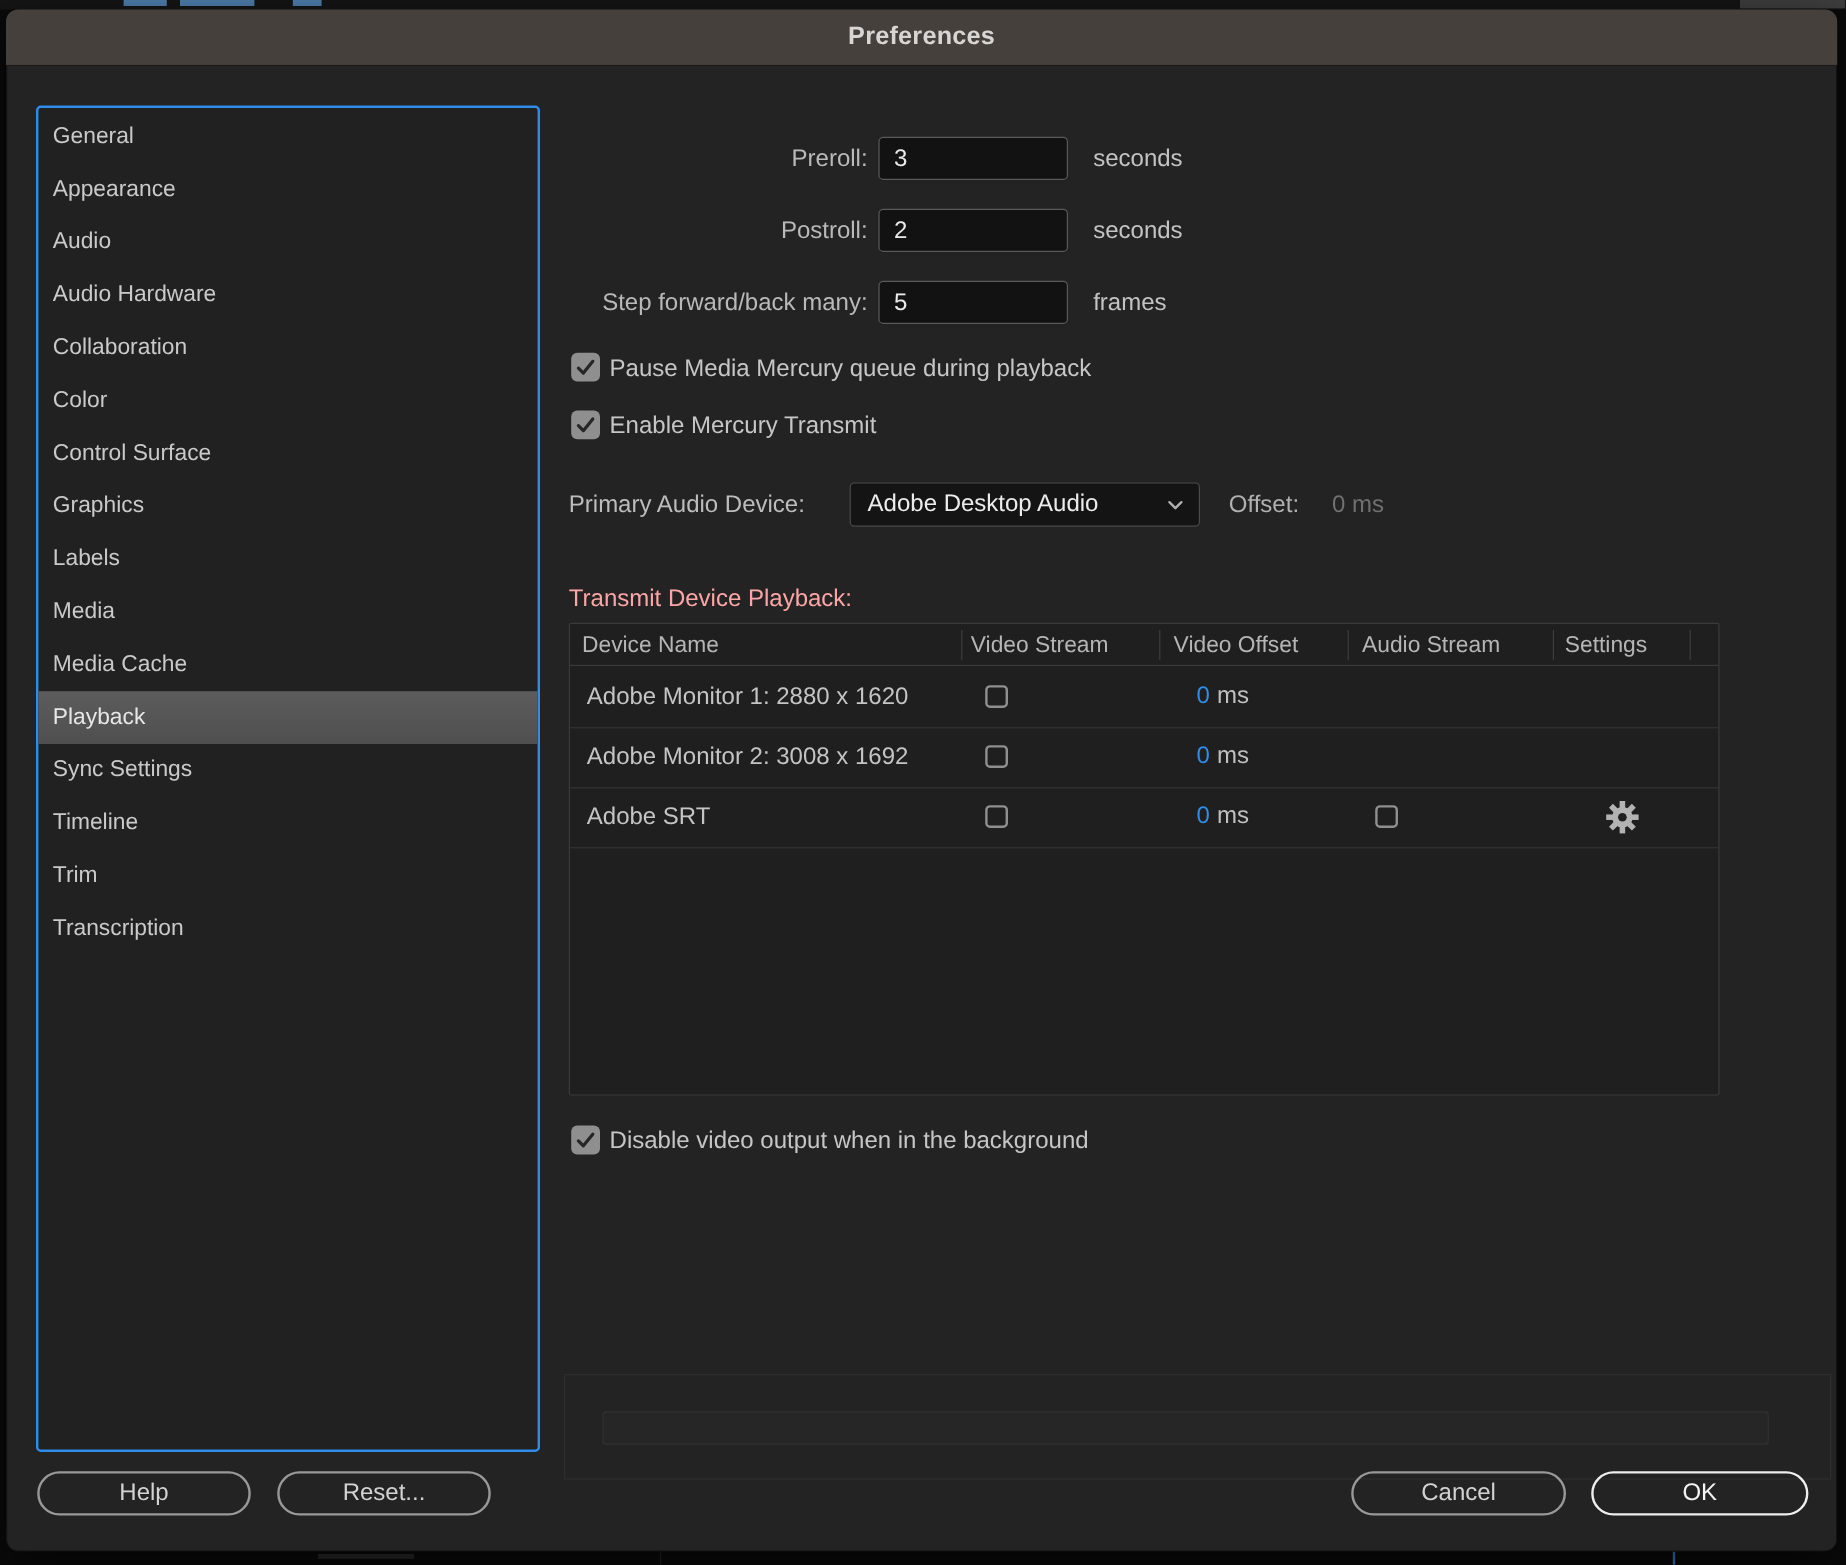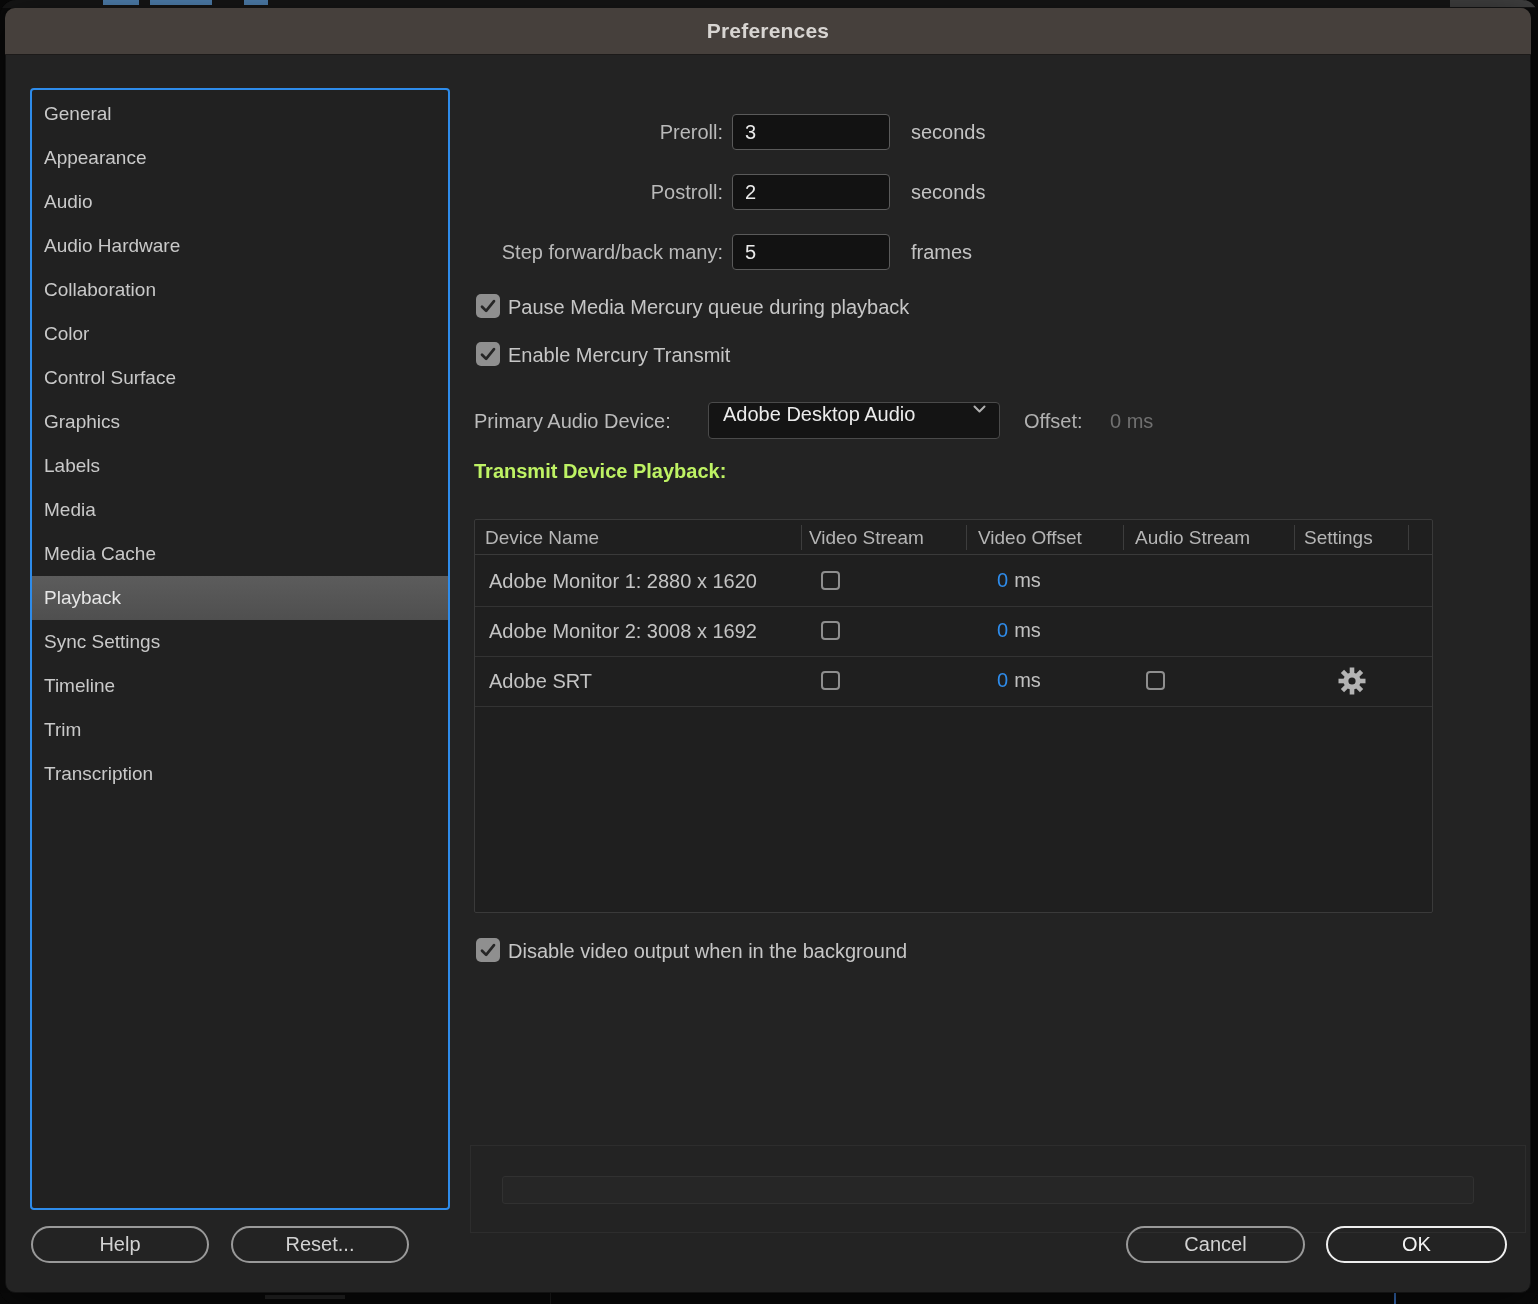--- a/index.html
+++ b/index.html
@@ -1,18 +1,18 @@
 <!DOCTYPE html>
 <html><head>
 <meta charset="utf-8">
 <style>
   * { margin:0; padding:0; box-sizing:border-box; }
   html,body { background:#080808; }
   body { font-family:"Liberation Sans", sans-serif; -webkit-font-smoothing:antialiased; }
-  #root { position:relative; width:1538px; height:1304px; overflow:hidden; background:#0a0a0a;border-radius:16px; }
+  #root { position:relative; width:1538px; height:1304px; overflow:hidden; background:#0a0a0a; }
 
   
   .behind-top { position:absolute; left:0; top:0; width:1538px; height:8px; background:#151515; }
   .behind-top .blue-bit { position:absolute; top:0; height:5px; background:#4e7fae; }
   .behind-top .gray-bit { position:absolute; top:0; height:7px; background:#3f3f3f; }
   .behind-bottom { position:absolute; left:0; top:1293px; width:1538px; height:11px; background:#0b0b0b; }
   .behind-bottom .vline { position:absolute; top:0; width:1px; height:11px; background:#232323; }
   .behind-bottom .playhead { position:absolute; top:0; width:2px; height:11px; background:#3f7fd9; }
   .behind-bottom .smudge { position:absolute; top:2px; left:265px; width:80px; height:4px; background:#2c2c2c; }
 
@@ -44,21 +44,21 @@
 
   
   .cb { position:absolute; width:24px; height:24px; background:#8f8f8f; border-radius:5px;
         display:flex; align-items:center; justify-content:center; }
   .cb-lbl { position:absolute; font-size:20px; color:#c6c6c6; }
   .cb-empty { border:2px solid #8f8f8f; border-radius:4px; background:transparent; width:19px; height:19px; position:absolute; }
 
   
   .dropdown { position:absolute; left:708px; top:402px; width:292px; height:37px;
               background:#141414; border:1px solid #4a4a4a; border-radius:4px;
-              display:flex; padding:0 12px 0 14px; }
+              display:flex; align-items:center; padding:0 12px 0 14px; }
   .dropdown .val { font-size:20px; color:#ececec; flex:1; }
   .offset-val { position:absolute; font-size:20px; color:#707070; }
 
   
   .tbl { position:absolute; left:474px; top:519px; width:959px; height:394px;
          background:#1f1f1f; border:1px solid #3a3a3a; border-radius:2px; }
   .tbl-head { position:absolute; left:0; top:0; width:100%; height:35px; border-bottom:1px solid #3a3a3a; }
   .th { position:absolute; top:0; height:35px; line-height:35px; font-size:19px; color:#b5b5b5; }
   .vsep { position:absolute; top:5px; width:1px; height:25px; background:#3d3d3d; }
   .hsep { position:absolute; left:0; width:100%; height:1px; background:#333333; }
@@ -152,21 +152,21 @@
   <div class="lbl" style="left:474px;top:410px;color:#bcbcbc;">Primary Audio Device:</div>
   <div class="dropdown">
     <span class="val">Adobe Desktop Audio</span>
     <svg width="15" height="12" viewBox="0 0 14 12">
         <path d="M2 3.5 L7 8.5 L12 3.5" stroke="#b0b0b0" stroke-width="2" fill="none" stroke-linecap="round" stroke-linejoin="round"></path>
       </svg>
   </div>
   <div class="lbl" style="left:1024px;top:410px;color:#b0b0b0;">Offset:</div>
   <div class="offset-val" style="left:1110px;top:410px;">0 ms</div>
 
-  <div class="lbl" style="left:474px;top:460px;color:#bef264;font-weight:bold;">Transmit Device Playback:</div>
+  <div class="lbl" style="left:474px;top:488px;color:#fca5a5;">Transmit Device Playback:</div>
 
   <div class="tbl">
     <div class="tbl-head">
       <div class="th" style="left:10px;">Device Name</div>
       <div class="th" style="left:334px;">Video Stream</div>
       <div class="th" style="left:503px;">Video Offset</div>
       <div class="th" style="left:660px;">Audio Stream</div>
       <div class="th" style="left:829px;">Settings</div>
       <div class="vsep" style="left:326px;"></div>
       <div class="vsep" style="left:491px;"></div>

